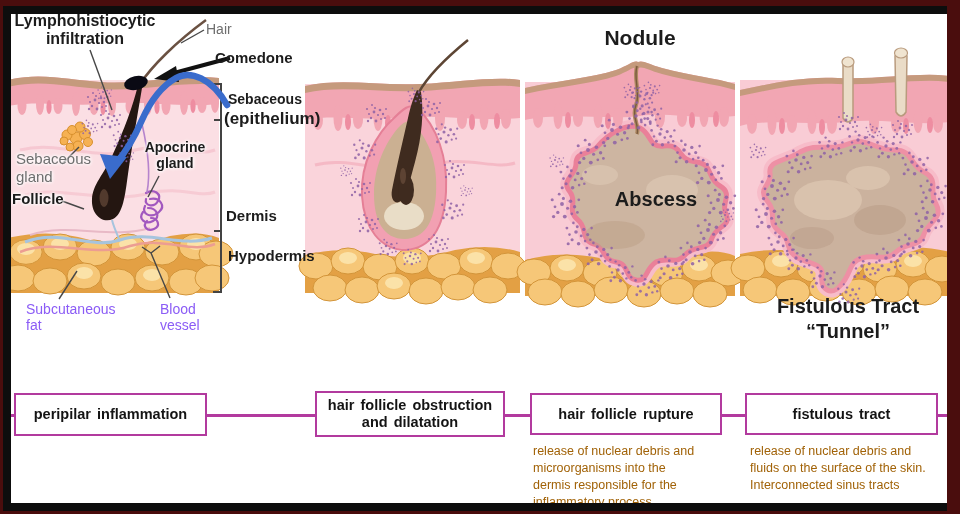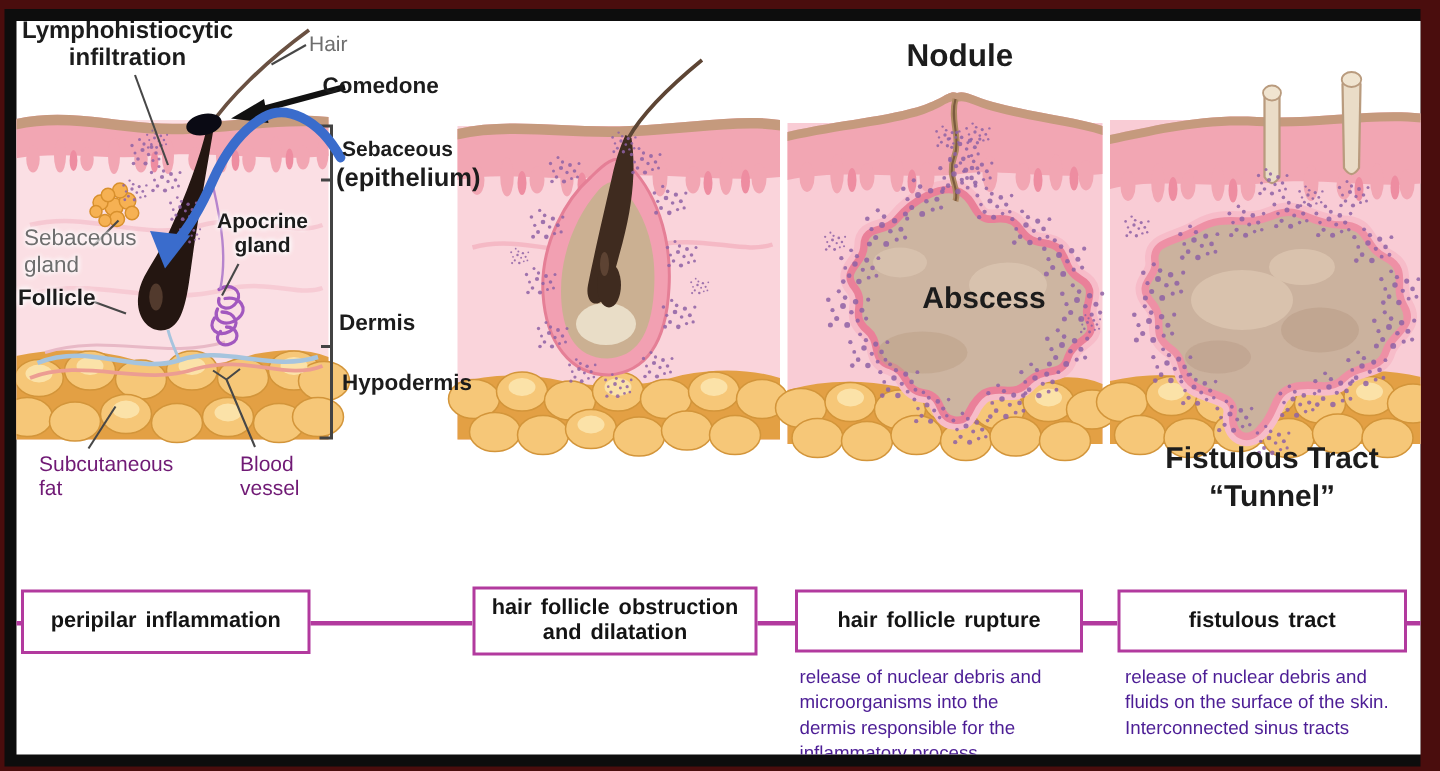--- a/index.html
+++ b/index.html
@@ -5,28 +5,28 @@
   html,body{margin:0;padding:0;background:#4a0d0d;width:960px;height:514px;overflow:hidden;
     font-family:"Liberation Sans",sans-serif;}
   .black-frame{position:absolute;left:3px;top:6px;width:944px;height:505px;background:#0d0d0d;}
   .content{position:absolute;left:11px;top:14px;width:936px;height:489px;background:#ffffff;overflow:hidden;}
   .canvas{position:absolute;left:-11px;top:-14px;width:768px;height:514px;}
   svg{position:absolute;left:0;top:0;}
   .lab{position:absolute;white-space:pre-line;color:#1c1c1c;}
   .b{font-weight:bold;}
   .lab.center{text-align:center;}
   .gray{color:#6e6e6e;}
-  .dgray{color:#701a75;}
+  .dgray{color:#8b5cf6;}
   .halo{text-shadow:0 0 4px #fff,0 0 4px #fff,0 0 3px #fff;}
   .fbox{position:absolute;background:#fff;border:2px solid #b23a9e;display:flex;align-items:center;
     justify-content:center;text-align:center;font-weight:bold;font-size:14.5px;color:#141414;
     word-spacing:2px;line-height:17px;}
   .fbox span{white-space:pre-line;}
   .fline{position:absolute;height:3px;background:#b23a9e;}
-  .fnote{position:absolute;font-size:12.5px;line-height:17px;color:#4c1d95;white-space:pre-line;}
+  .fnote{position:absolute;font-size:12.5px;line-height:17px;color:#a16207;white-space:pre-line;}
 </style>
 </head>
 <body>
 
 <div class="black-frame"></div>
 <div class="content">
 <div class="canvas">
 
 <svg width="960" height="514" viewBox="0 0 960 514">
   <defs>

